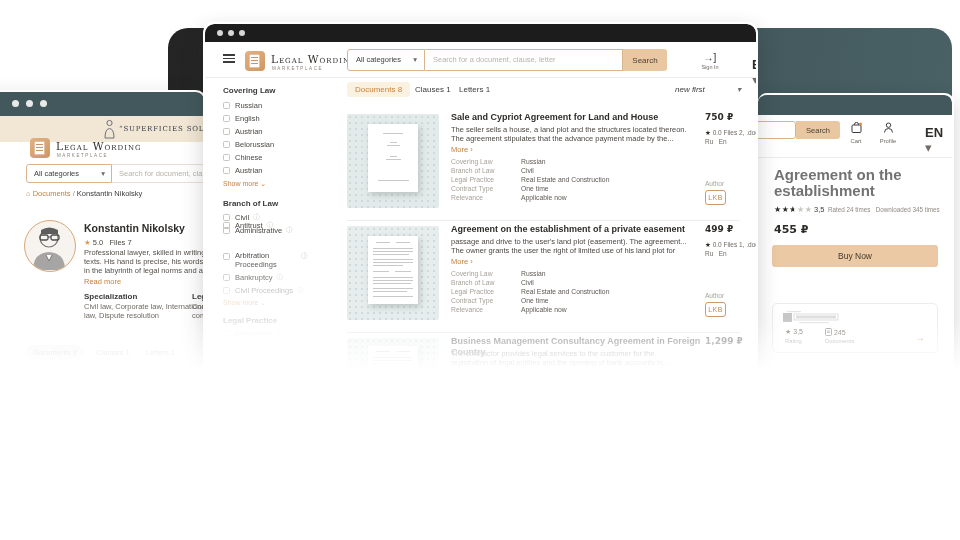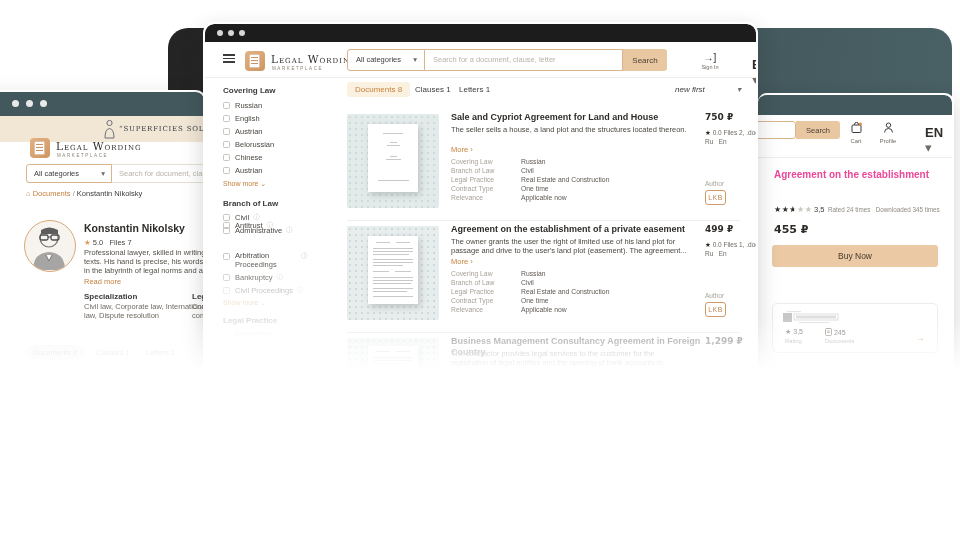--- a/index.html
+++ b/index.html
@@ -106,22 +106,22 @@
   .l-divider { position:absolute; left:142px; right:16px; height:1px; background:#efede9; }
 
   .sidebar-fade { position:absolute; left:0; top:228px; width:140px; height:122px;
     background:linear-gradient(rgba(255,255,255,0), #fff 72%); pointer-events:none; }
 
   
   .win-right { left:758px; top:93px; width:196px; height:279px; border-radius:9px 9px 0 0;
     border-left:none; z-index:2; }
   .win-right .chrome { height:20px; background:#42585c; border-radius:0 8px 0 0; }
   .rw-divider { position:absolute; left:0; right:0; top:62px; height:1px; background:#eeece8; }
-  .rw-title { position:absolute; left:16px; top:72px; width:170px; font-size:10px; font-weight:bold;
-    color:#ec4899; line-height:16px; }
+  .rw-title { position:absolute; left:16px; top:72px; width:170px; font-size:15px; font-weight:bold;
+    color:#737373; line-height:16px; }
   .rw-rating { position:absolute; left:16px; top:110px; font-size:6.3px; color:#8f8a84; white-space:nowrap; }
   .stars { font-size:8px; color:#c9c5bf; letter-spacing:.5px; }
   .stars b { color:#2f2d2a; font-weight:normal; }
   .half { position:relative; display:inline-block; color:#c9c5bf; }
   .half::before { content:"★"; position:absolute; left:0; top:0; width:55%; overflow:hidden; color:#2f2d2a; }
   .rw-price { position:absolute; left:16px; top:128px; font-size:11px; }
   .btn-buy { position:absolute; left:14px; top:150px; width:166px; height:22px; background:#eac9a4;
     border:none; border-radius:3px; font-size:8.5px; color:#463a2c; font-family:"Liberation Sans",sans-serif; }
   .btn-copy { position:absolute; left:14px; top:178px; width:166px; height:22px; background:#fff;
     border:1px solid #e2e0dc; border-radius:3px; font-size:8.5px; color:#3c3c3c;
@@ -432,20 +432,21 @@
           <span class="pl" style="left:19px;top:21px;width:13px"></span>
           <span class="pl" style="left:22px;top:32px;width:7px"></span>
           <span class="pl" style="left:18px;top:35px;width:15px"></span>
           <span class="pl" style="left:10px;top:56px;width:31px"></span>
         </div>
       </div>
       <div class="l-title">Sale and Cypriot Agreement for Land and House</div>
       <div class="l-price price">750 ₽</div>
       <div class="l-desc" style="top:13px">
         <div>The seller sells a house, a land plot and the structures located thereon.</div>
+        <div>The agreement stipulates that the advance payment made by the...</div>
       </div>
       <div class="l-more" style="top:33px"><span>More</span> <span>›</span></div>
       <div class="l-rat" style="top:17px">
         <span class="st">★</span>
         <span>0.0</span>
         <span>Files 2, .docx</span>
       </div>
       <div class="l-rat" style="top:26px">
         <span>Ru</span>&nbsp;&nbsp;
         <span>En</span>
@@ -477,22 +478,22 @@
             <span class="pl" style="left:5px;top:44px;width:40px"></span>
           <span class="pl" style="left:5px;top:47px;width:38px"></span>
             <span class="pl" style="left:5px;top:52px;width:40px"></span>
           <span class="pl" style="left:5px;top:55px;width:34px"></span>
             <span class="pl" style="left:5px;top:60px;width:40px"></span>
         </div>
       </div>
       <div class="l-title">Agreement on the establishment of a private easement</div>
       <div class="l-price price">499 ₽</div>
       <div class="l-desc" style="top:13px">
+        <div>passage and drive to the user's land plot (easement). The agreement...</div>
         <div>The owner grants the user the right of limited use of his land plot for</div>
-        <div>passage and drive to the user's land plot (easement). The agreement...</div>
       </div>
       <div class="l-more" style="top:33px"><span>More</span> <span>›</span></div>
       <div class="l-rat" style="top:17px">
         <span class="st">★</span>
         <span>0.0</span>
         <span>Files 1, .docx</span>
       </div>
       <div class="l-rat" style="top:26px">
         <span>Ru</span>&nbsp;&nbsp;
         <span>En</span>

